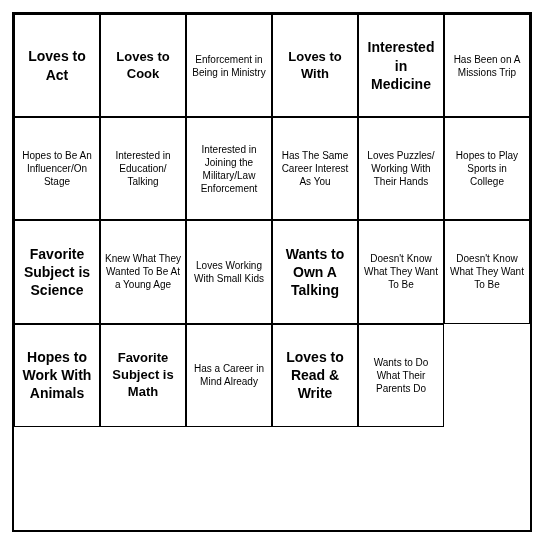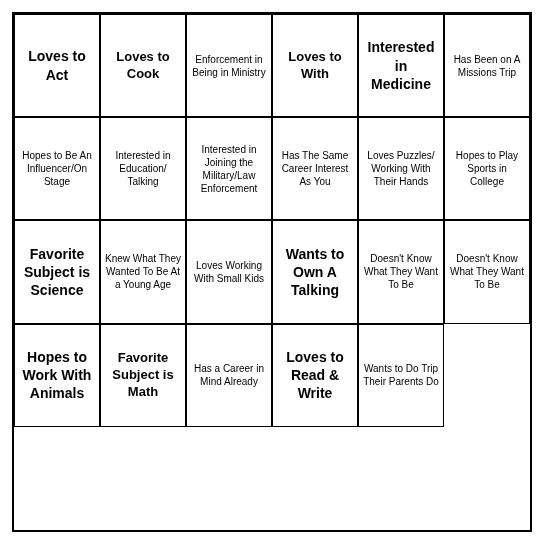--- a/index.html
+++ b/index.html
@@ -68,15 +68,15 @@
       <div class="bingo-cell large-text">Favorite Subject is Science</div>
       <div class="bingo-cell small-text">Knew What They Wanted To Be At a Young Age</div>
       <div class="bingo-cell small-text">Loves Working With Small Kids</div>
       <div class="bingo-cell large-text">Wants to Own A Talking</div>
       <div class="bingo-cell small-text">Doesn't Know What They Want To Be</div>
       <div class="bingo-cell small-text">Doesn't Know What They Want To Be</div>
       <div class="bingo-cell large-text">Hopes to Work With Animals</div>
       <div class="bingo-cell medium-text">Favorite Subject is Math</div>
       <div class="bingo-cell small-text">Has a Career in Mind Already</div>
       <div class="bingo-cell large-text">Loves to Read &amp; Write</div>
-      <div class="bingo-cell small-text">Wants to Do Trip Their Parents Do</div>
+      <div class="bingo-cell small-text">Wants to Do What Their Parents Do</div>
     </div>
 </div>
 
 </body></html>

